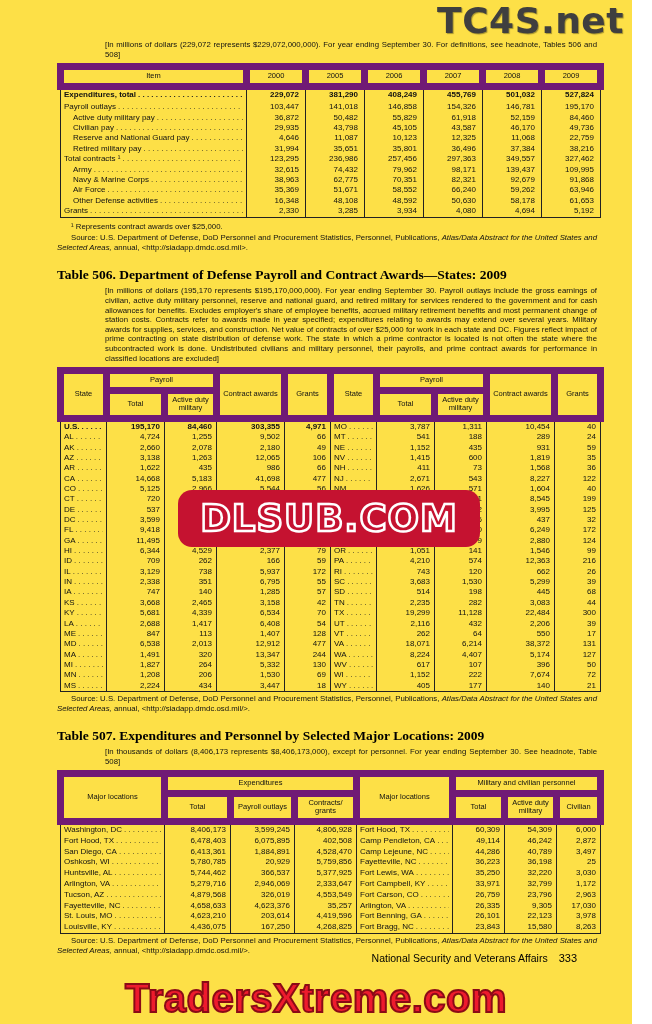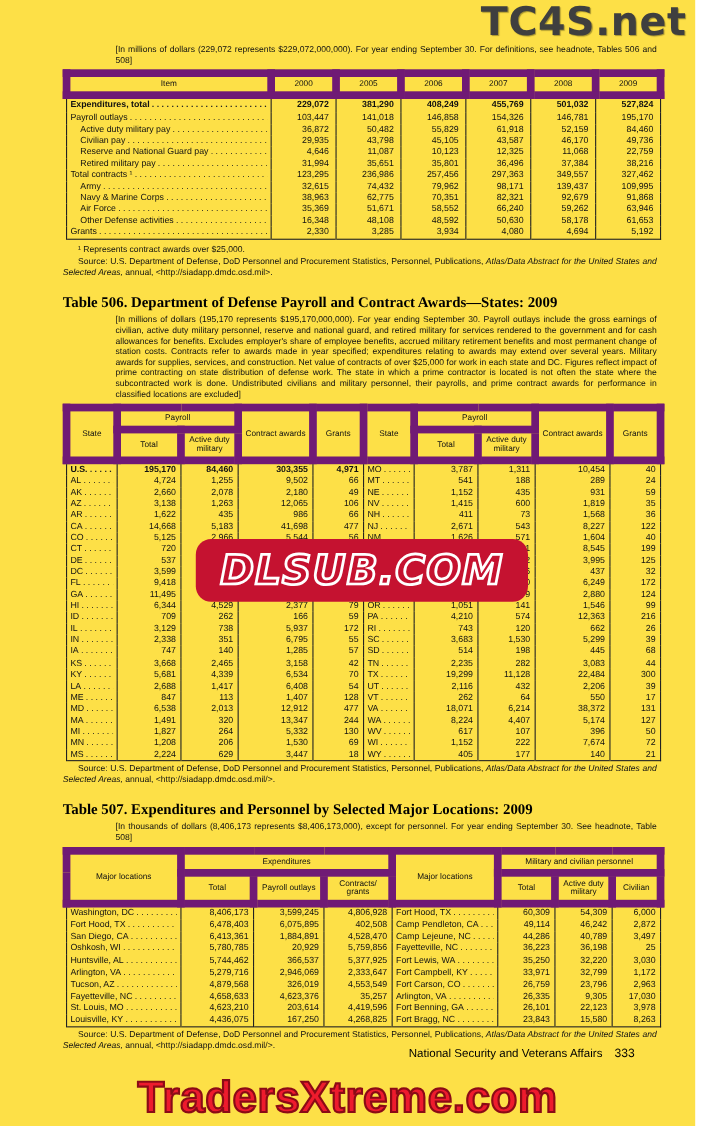--- a/index.html
+++ b/index.html
@@ -42,21 +42,21 @@
   .footer-line .pagenum { font-weight:normal; font-size:11px; margin-left:11px;text-align:right; }
   .census { font-size:7.8px; margin-top:5px; text-align:left; }
 
   .wm-top { position:absolute; top:0px; right:8px; font-family:"DejaVu Sans",sans-serif;
             font-size:36px; font-weight:800; color:#3f3f3f; letter-spacing:0.5px;
             text-shadow:1px 1px 1px rgba(0,0,0,0.35); z-index:5; }
   .wm-mid { position:absolute; left:178px; top:490px; width:302px; height:57px;
             background:#c51230; border-radius:14px; display:flex; align-items:center; justify-content:center;
             font-family:"DejaVu Sans",sans-serif; font-size:37px; font-weight:800;
             color:#c51230; -webkit-text-stroke:2.5px #ffffff; text-shadow:0 0 1px #fff;
-            letter-spacing:1px; z-index:6;font-style:italic; }
+            letter-spacing:1px; z-index:6; }
   .wm-bottom { position:absolute; left:0; right:0; top:976px; text-align:center;
                font-family:Liberation Sans, sans-serif; font-size:40px; font-weight:800;
                color:#ee1b2d; -webkit-text-stroke:2px #8a0b16; letter-spacing:0.5px; z-index:7; }
 </style>
 </head>
 <body>
 
 <div class="page">
 
   <div class="wm-top">TC4S.net</div>
@@ -847,21 +847,21 @@
               <td class="num">72</td>
             </tr>
             <tr>
               <td class="lblcell">
                 <span class="leader">
                   <span class="lbl">MS</span>
                   <span class="dots"> . . . . . . . . . . . . . . . . . . . . . . . . . . . . . . . . . . . . . . . . . . . . . . . . . . . . . . . . . . . .</span>
                 </span>
               </td>
               <td class="num">2,224</td>
-              <td class="num">629</td>
+              <td class="num">434</td>
               <td class="num">3,447</td>
               <td class="num">18</td>
               <td class="lblcell">
                 <span class="leader">
                   <span class="lbl">WY</span>
                   <span class="dots"> . . . . . . . . . . . . . . . . . . . . . . . . . . . . . . . . . . . . . . . . . . . . . . . . . . . . . . . . . . . .</span>
                 </span>
               </td>
               <td class="num">405</td>
               <td class="num">177</td>

